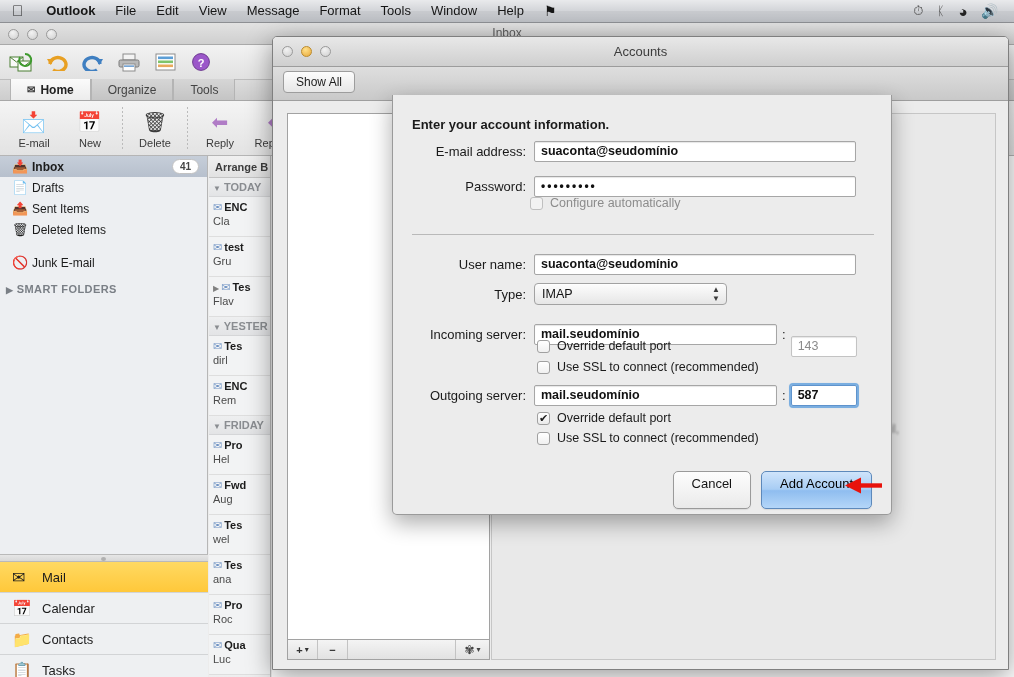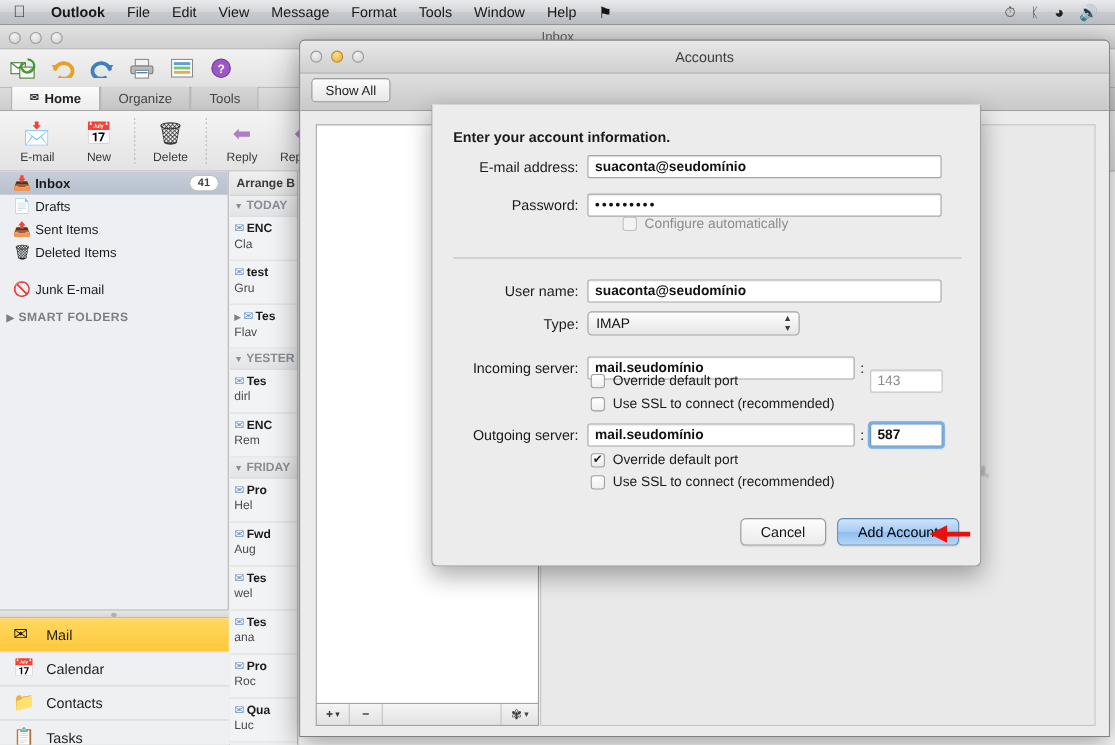--- a/index.html
+++ b/index.html
@@ -225,21 +225,21 @@
     line-height: 20px; padding-left: 7px;
     box-shadow: 0 1px 0 rgba(255,255,255,0.6) inset;
   }
   .popup .arrows {
     position: absolute; right: 6px; top: 2px; font-size: 8px; line-height: 8px; color: #3a3a3a;
     display: flex; flex-direction: column; align-items: center; gap: 1px;
   }
   .divider { position: absolute; left: 105px; top: 234px; width: 345px; height: 1px; background: #b9b9b9; }
 
   .btn {
-    height: 25px; padding: 0 18px; font-size: 13px; border-radius: 5px;
+    height: 38px; padding: 0 18px; font-size: 13px; border-radius: 5px;
     border: 1px solid #9a9a9a; line-height: 23px; color: #141414;
     background: linear-gradient(to bottom, #fdfdfd, #eaeaea);
     box-shadow: 0 1px 1px rgba(0,0,0,0.08);
   }
   .btn.default {
     background: linear-gradient(to bottom, #cfe4fb 0%, #a8cdf4 48%, #8fbdf0 52%, #b4d6f8 100%);
     border: 1px solid #5d89bb; color: #000;
   }
 
   
@@ -533,21 +533,21 @@
     <div class="frow" style="left:19px; top:46px;">
       <div class="flabel" style="width:114px;">E-mail address:</div>
       <div class="ftext" style="width:322px; margin-left:8px;">suaconta@seudomínio</div>
     </div>
 
     <div class="frow" style="left:19px; top:81px;">
       <div class="flabel" style="width:114px;">Password:</div>
       <div class="ftext pw-dots" style="width:322px; margin-left:8px;">•••••••••</div>
     </div>
 
-    <div class="cbrow dim" style="left:137px; top:101px;margin-left:36px;">
+    <div class="cbrow dim" style="left:137px; top:101px;">
       <span class="cbox dim"></span>
       <span>Configure automatically</span>
     </div>
 
     <div class="divider" style="left:19px; top:139px; width:462px;"></div>
 
     <div class="frow" style="left:19px; top:159px;">
       <div class="flabel" style="width:114px;">User name:</div>
       <div class="ftext" style="width:322px; margin-left:8px;">suaconta@seudomínio</div>
     </div>

